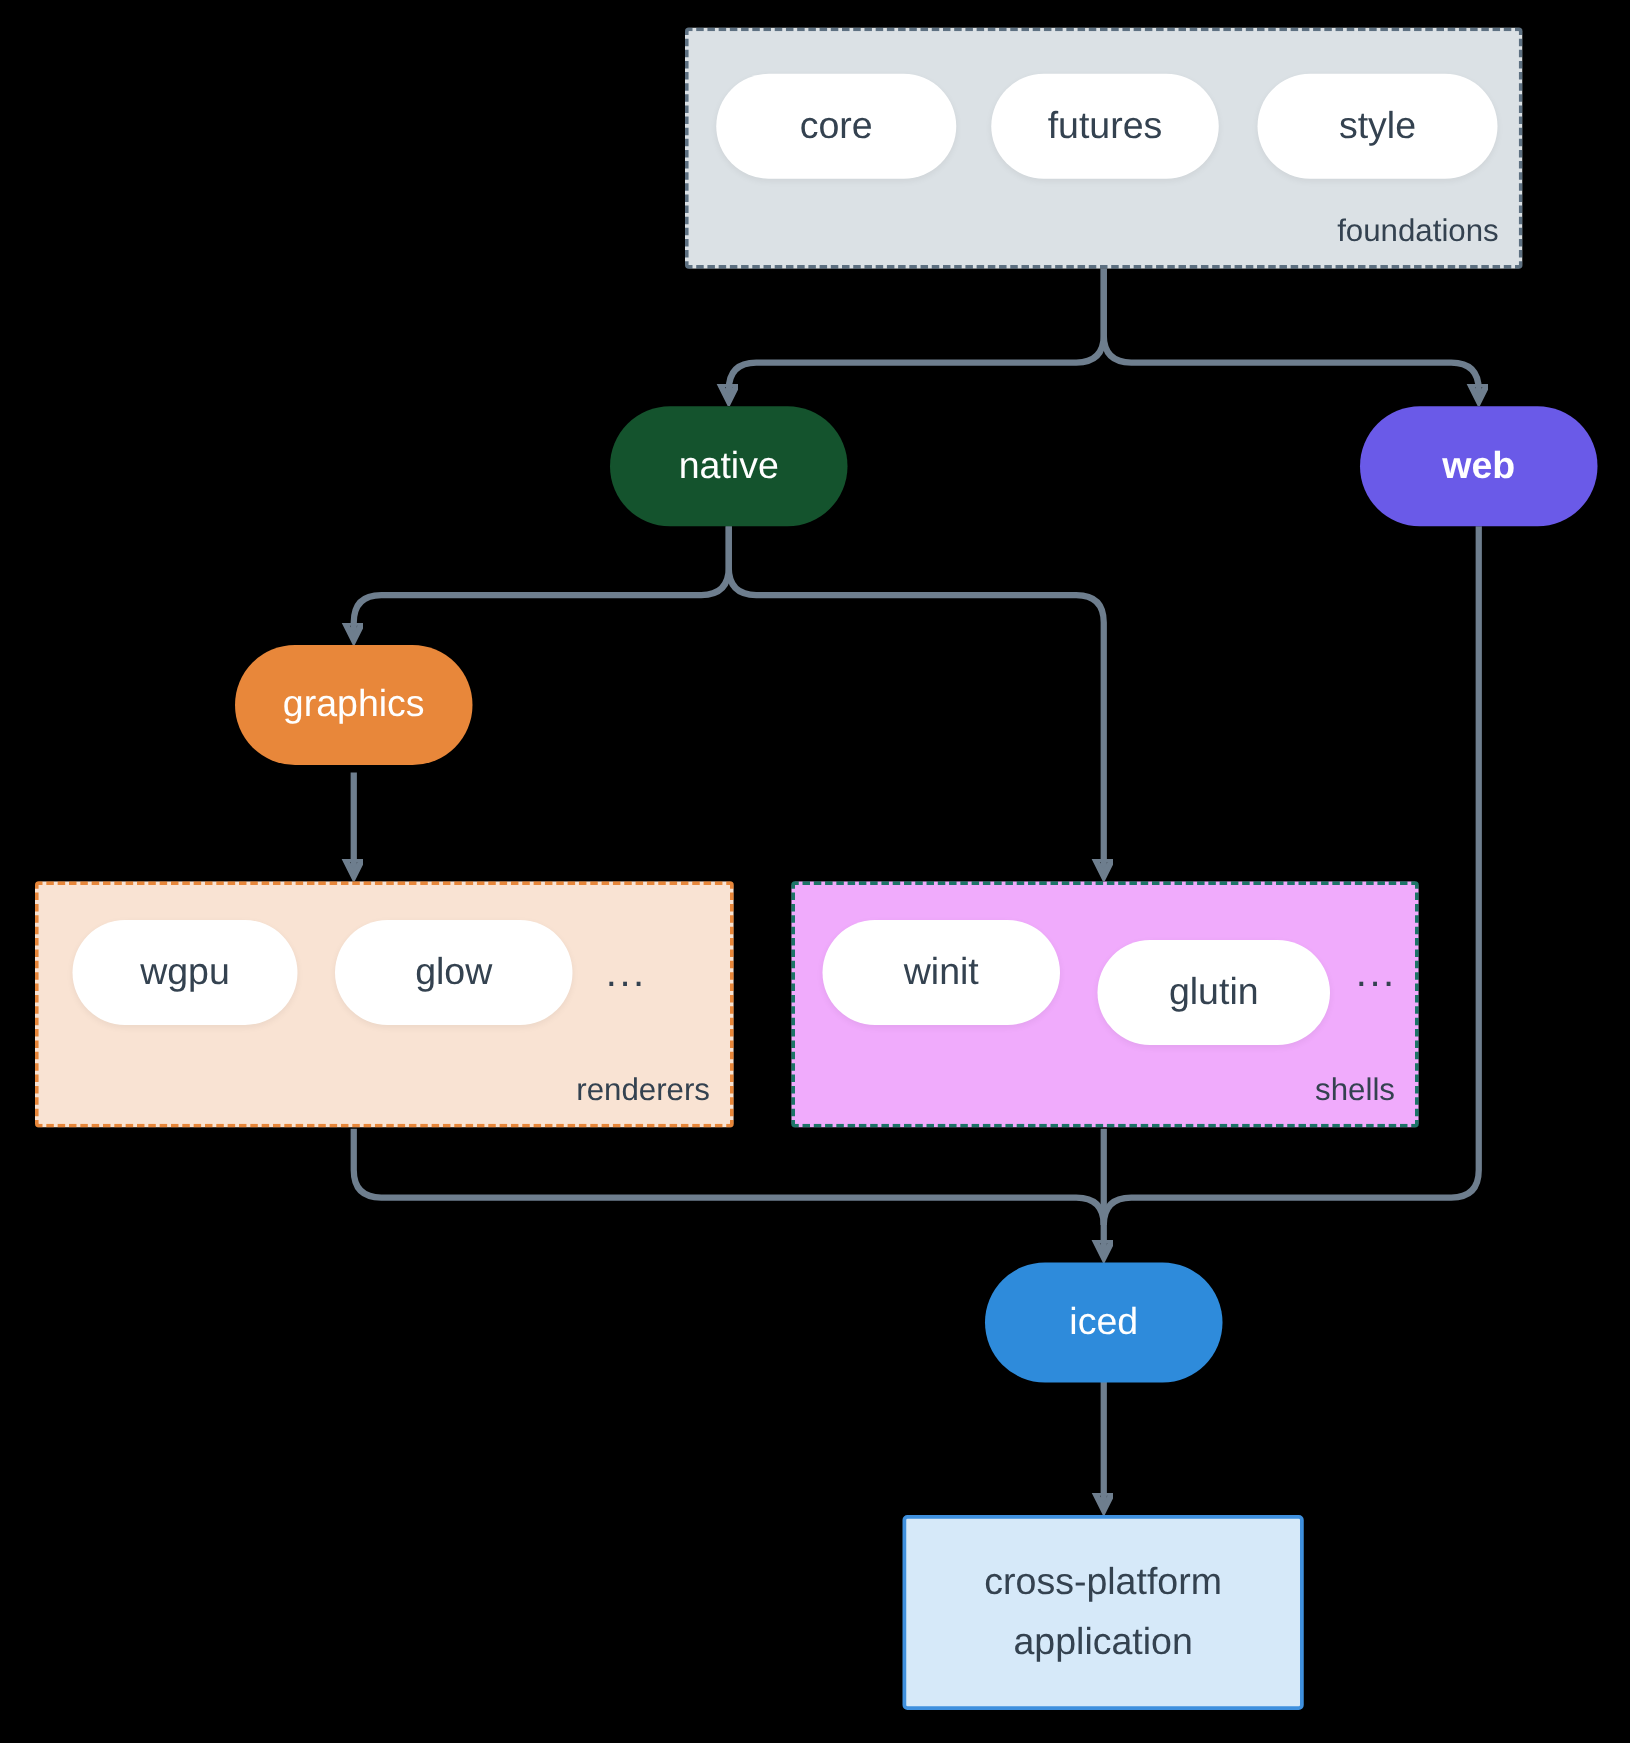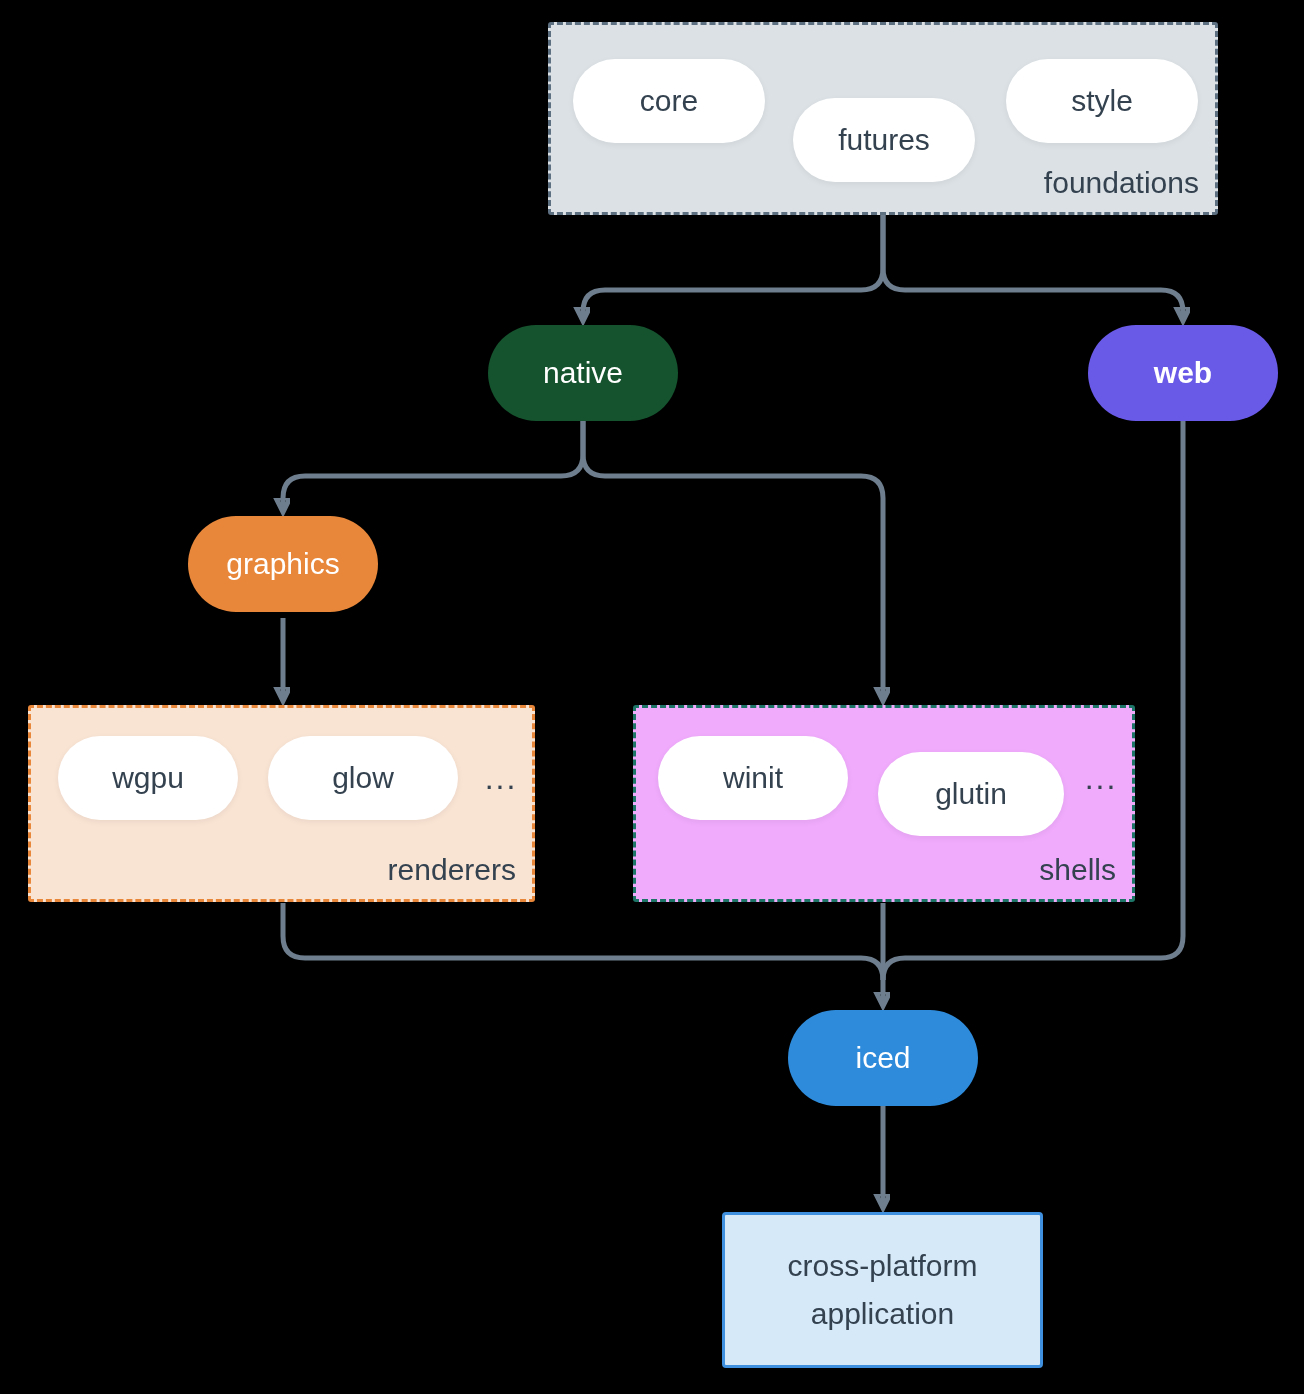--- a/index.html
+++ b/index.html
@@ -5,39 +5,39 @@
   html,body{margin:0;padding:0;background:#000;}
   .canvas{
     position:relative;width:1304px;height:1394px;background:#000;overflow:hidden;
     font-family:"Liberation Sans", sans-serif;color:#344250;
   }
   svg.arrows{position:absolute;left:0;top:0;width:1304px;height:1394px;}
   svg.arrows path{stroke:#6e7e8e;stroke-width:5;fill:none;}
 
   .groupbox{position:absolute;border-radius:3px;box-sizing:border-box;}
   .groupbox .group-label{
-    position:absolute;right:16px;bottom:12px;font-size:30px;color:#344250;
+    position:absolute;right:16px;bottom:12px;font-size:25px;color:#344250;
   }
   .foundations{left:548px;top:22px;width:670px;height:193px;
     background:#dbe1e5;border:3px dashed #5d7081;}
-  .renderers{left:28px;top:705px;width:507px;height:197px;
+  .renderers{left:28px;top:705px;width:559px;height:197px;
     background:#f9e3d3;border:3px dashed #e8873a;}
   .shells{left:633px;top:705px;width:502px;height:197px;
     background:#f0abfc;border:3px dashed #1d7568;}
 
   .pill{
     position:absolute;height:84px;border-radius:42px;display:flex;
     align-items:center;justify-content:center;font-size:30px;
   }
   .pill.white{background:#ffffff;color:#344250;box-shadow:0 2px 6px rgba(0,0,0,0.06);}
   .pill.node{height:96px;border-radius:48px;color:#ffffff;width:190px;}
 
   
   .foundations .p1{left:22px;top:34px;width:192px;}
-  .foundations .p2{left:242px;top:34px;width:182px;margin-top:39px;}
+  .foundations .p2{left:242px;top:34px;width:182px;}
   .foundations .p3{left:455px;top:34px;width:192px;}
 
   
   .renderers .p1{left:27px;top:28px;width:180px;}
   .renderers .p2{left:237px;top:28px;width:190px;}
   
   .shells .p1{left:22px;top:28px;width:190px;}
   .shells .p2{left:242px;top:28px;width:186px;margin-top:16px;}
 
   .more{

